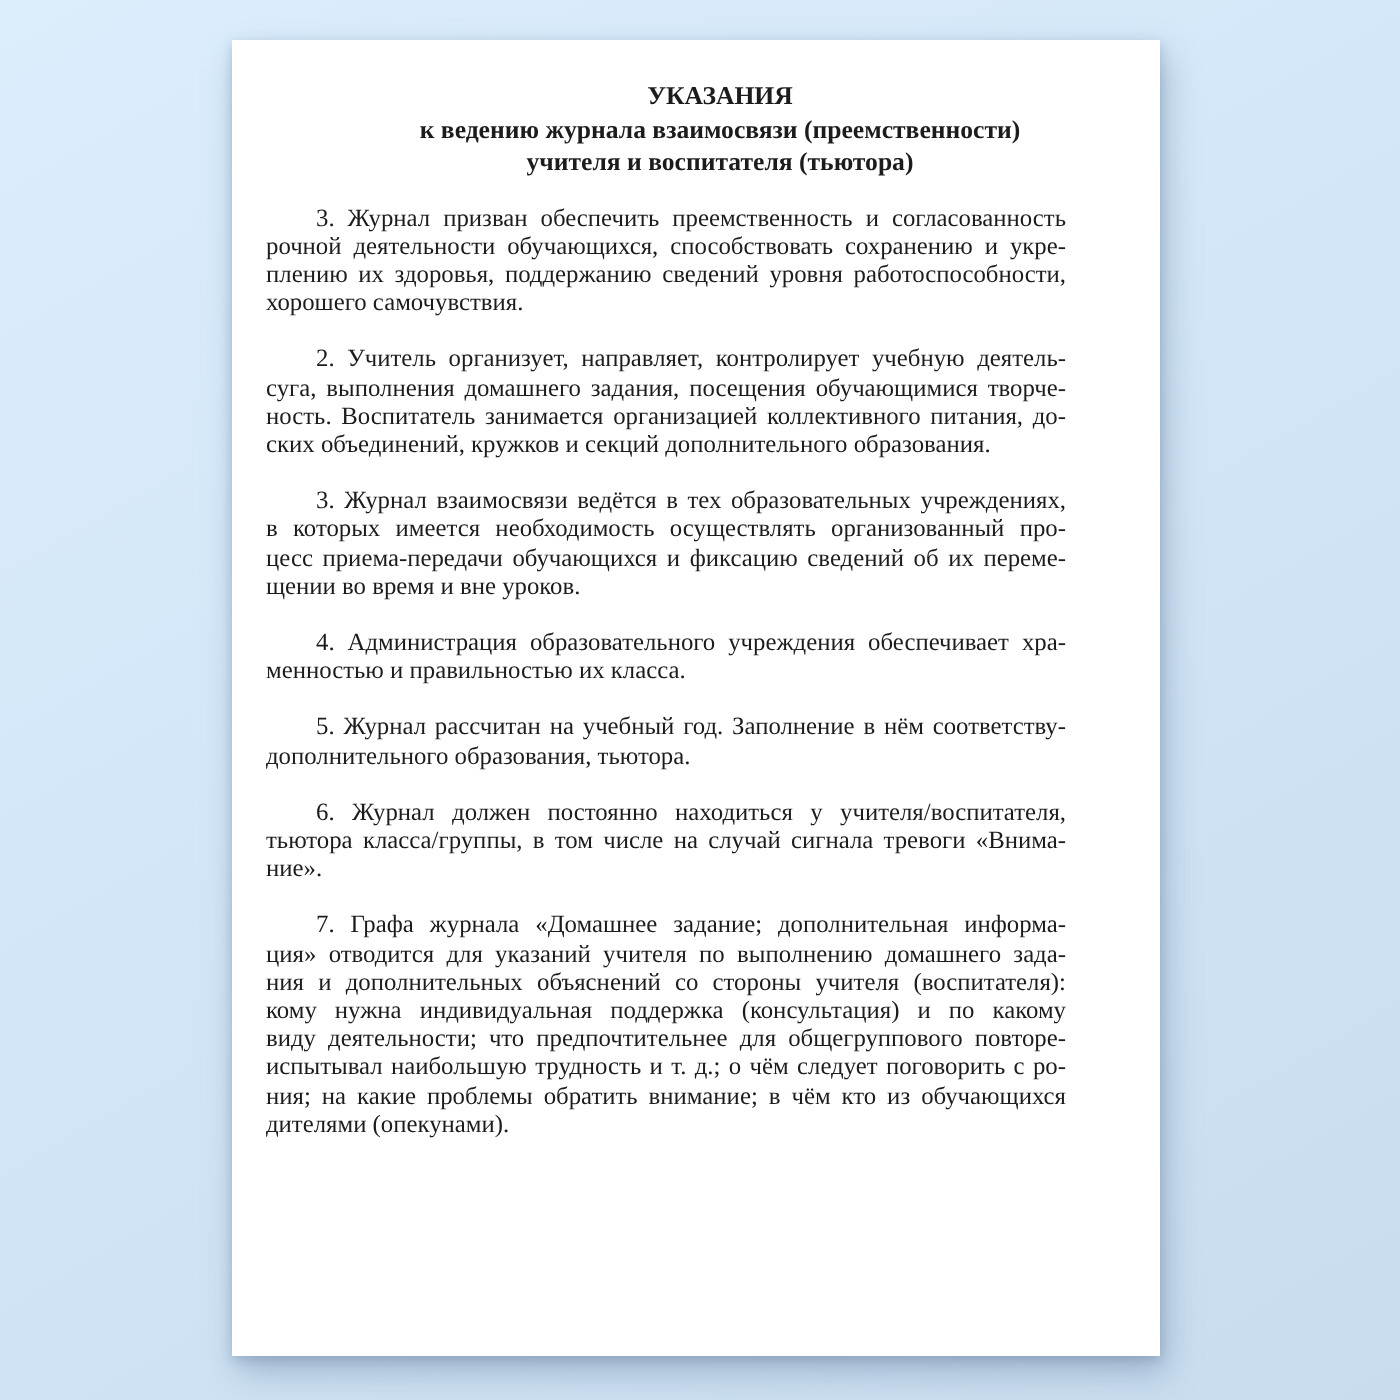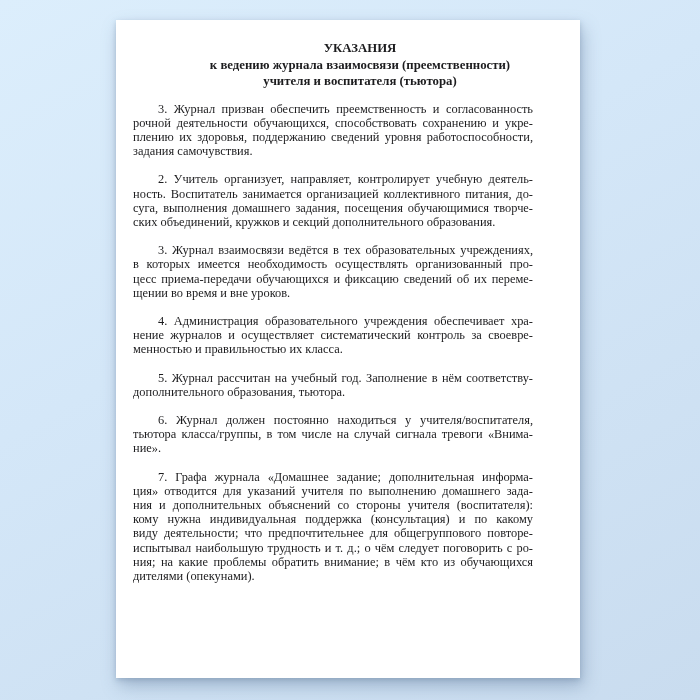--- a/index.html
+++ b/index.html
@@ -61,37 +61,36 @@
     <div class="title">
       <div class="title-line">УКАЗАНИЯ</div>
       <div class="title-line">к ведению журнала взаимосвязи (преемственности)</div>
       <div class="title-line">учителя и воспитателя (тьютора)</div>
     </div>
     <div class="paragraphs">
         <div class="para">
           <div class="pline">3. Журнал призван обеспечить преемственность и согласованность</div>
           <div class="pline">рочной деятельности обучающихся, способствовать сохранению и укре-</div>
           <div class="pline">плению их здоровья, поддержанию сведений уровня работоспособности,</div>
-          <div class="pline lastline">задания самочувствия.</div>
+          <div class="pline lastline">хорошего самочувствия.</div>
         </div>
         <div class="para">
           <div class="pline">2. Учитель организует, направляет, контролирует учебную деятель-</div>
+          <div class="pline">суга, выполнения домашнего задания, посещения обучающимися творче-</div>
           <div class="pline">ность. Воспитатель занимается организацией коллективного питания, до-</div>
-          <div class="pline">суга, выполнения домашнего задания, посещения обучающимися творче-</div>
           <div class="pline lastline">ских объединений, кружков и секций дополнительного образования.</div>
         </div>
         <div class="para">
           <div class="pline">3. Журнал взаимосвязи ведётся в тех образовательных учреждениях,</div>
           <div class="pline">в которых имеется необходимость осуществлять организованный про-</div>
           <div class="pline">цесс приема-передачи обучающихся и фиксацию сведений об их переме-</div>
           <div class="pline lastline">щении во время и вне уроков.</div>
         </div>
         <div class="para">
           <div class="pline">4. Администрация образовательного учреждения обеспечивает хра-</div>
-          <div class="pline">нение журналов и осуществляет систематический контроль за своевре-</div>
           <div class="pline lastline">менностью и правильностью их класса.</div>
         </div>
         <div class="para">
           <div class="pline">5. Журнал рассчитан на учебный год. Заполнение в нём соответству-</div>
           <div class="pline lastline">дополнительного образования, тьютора.</div>
         </div>
         <div class="para">
           <div class="pline">6. Журнал должен постоянно находиться у учителя/воспитателя,</div>
           <div class="pline">тьютора класса/группы, в том числе на случай сигнала тревоги «Внима-</div>
           <div class="pline lastline">ние».</div>

